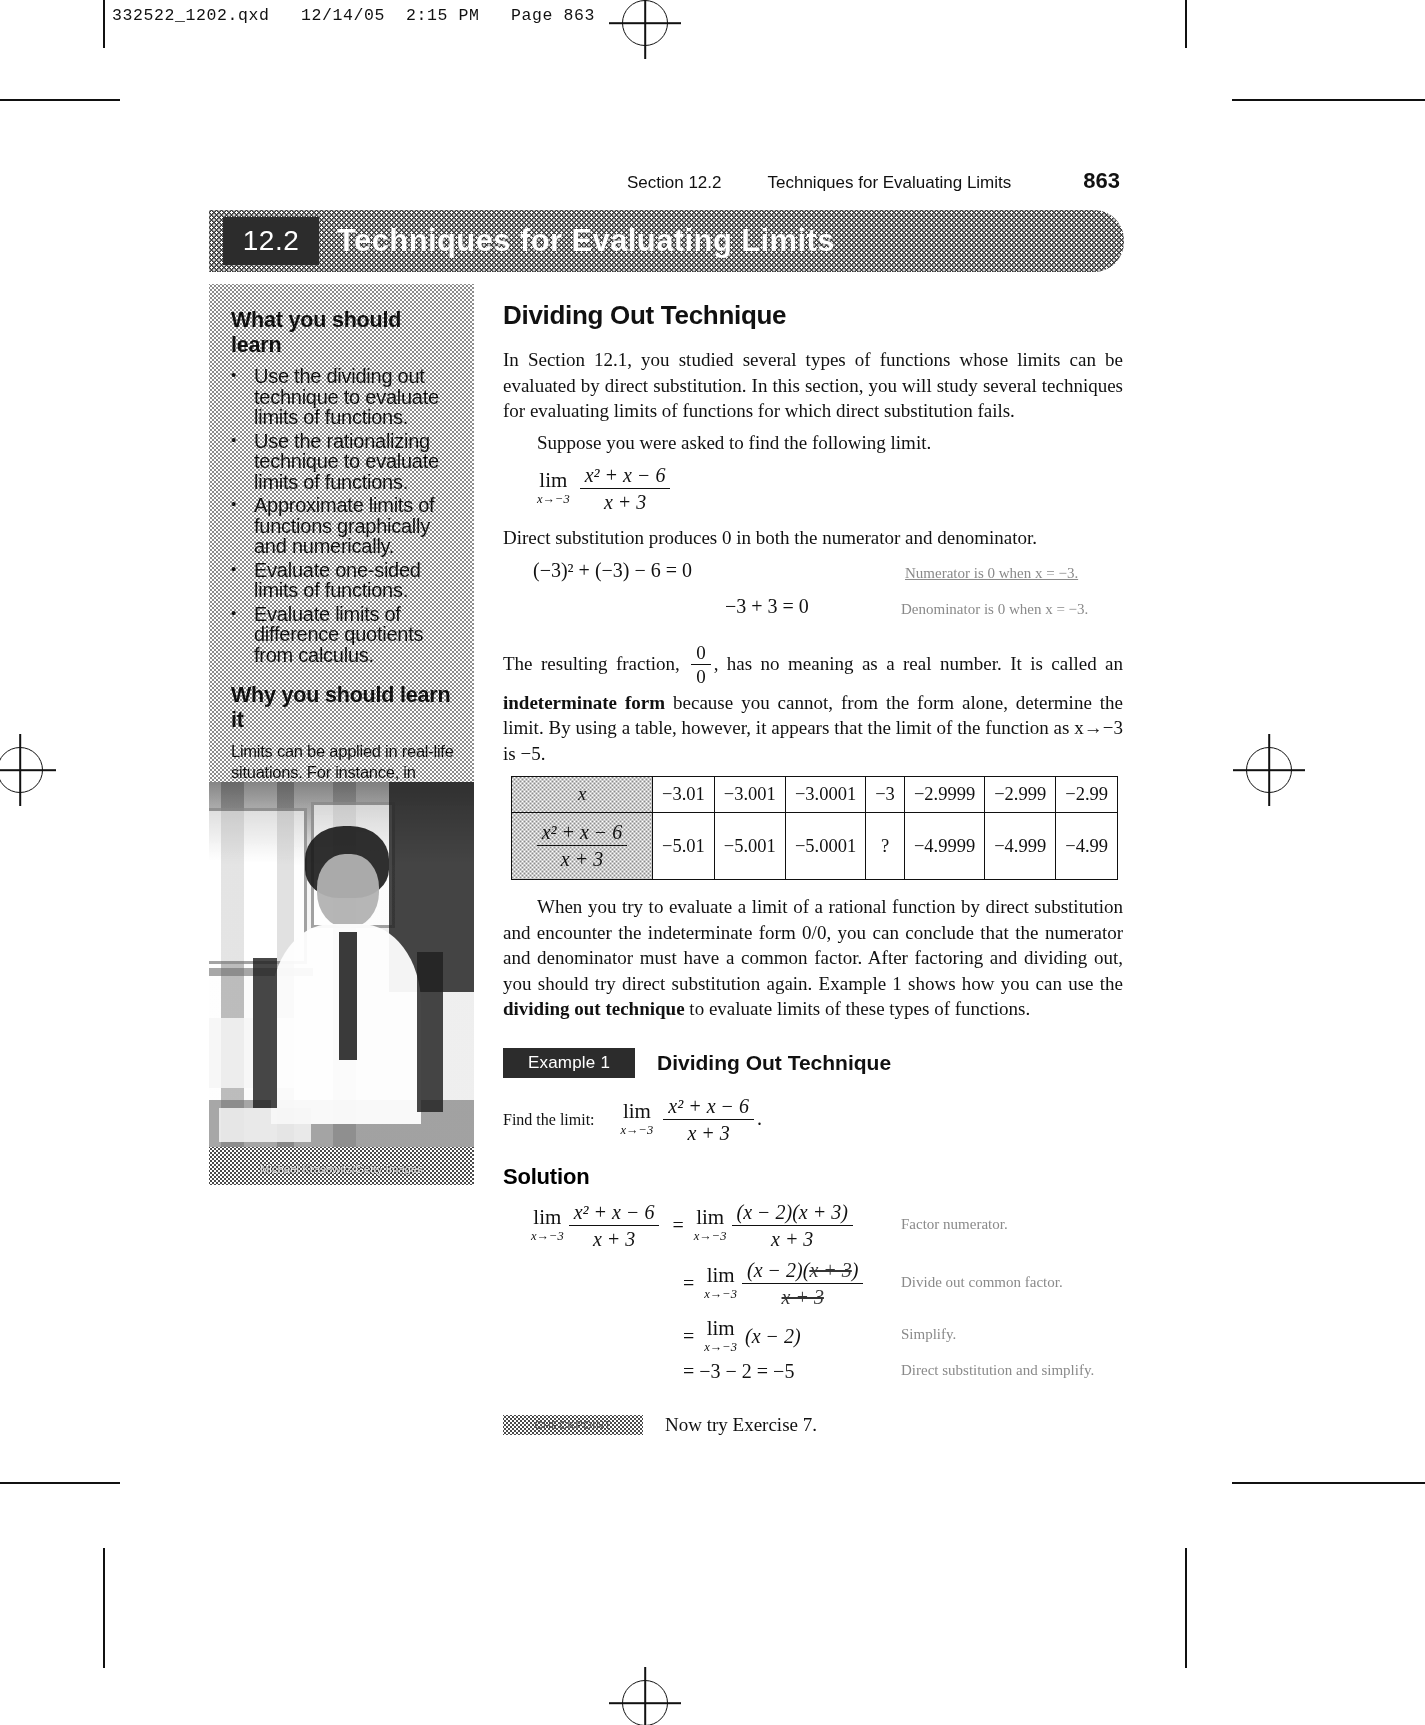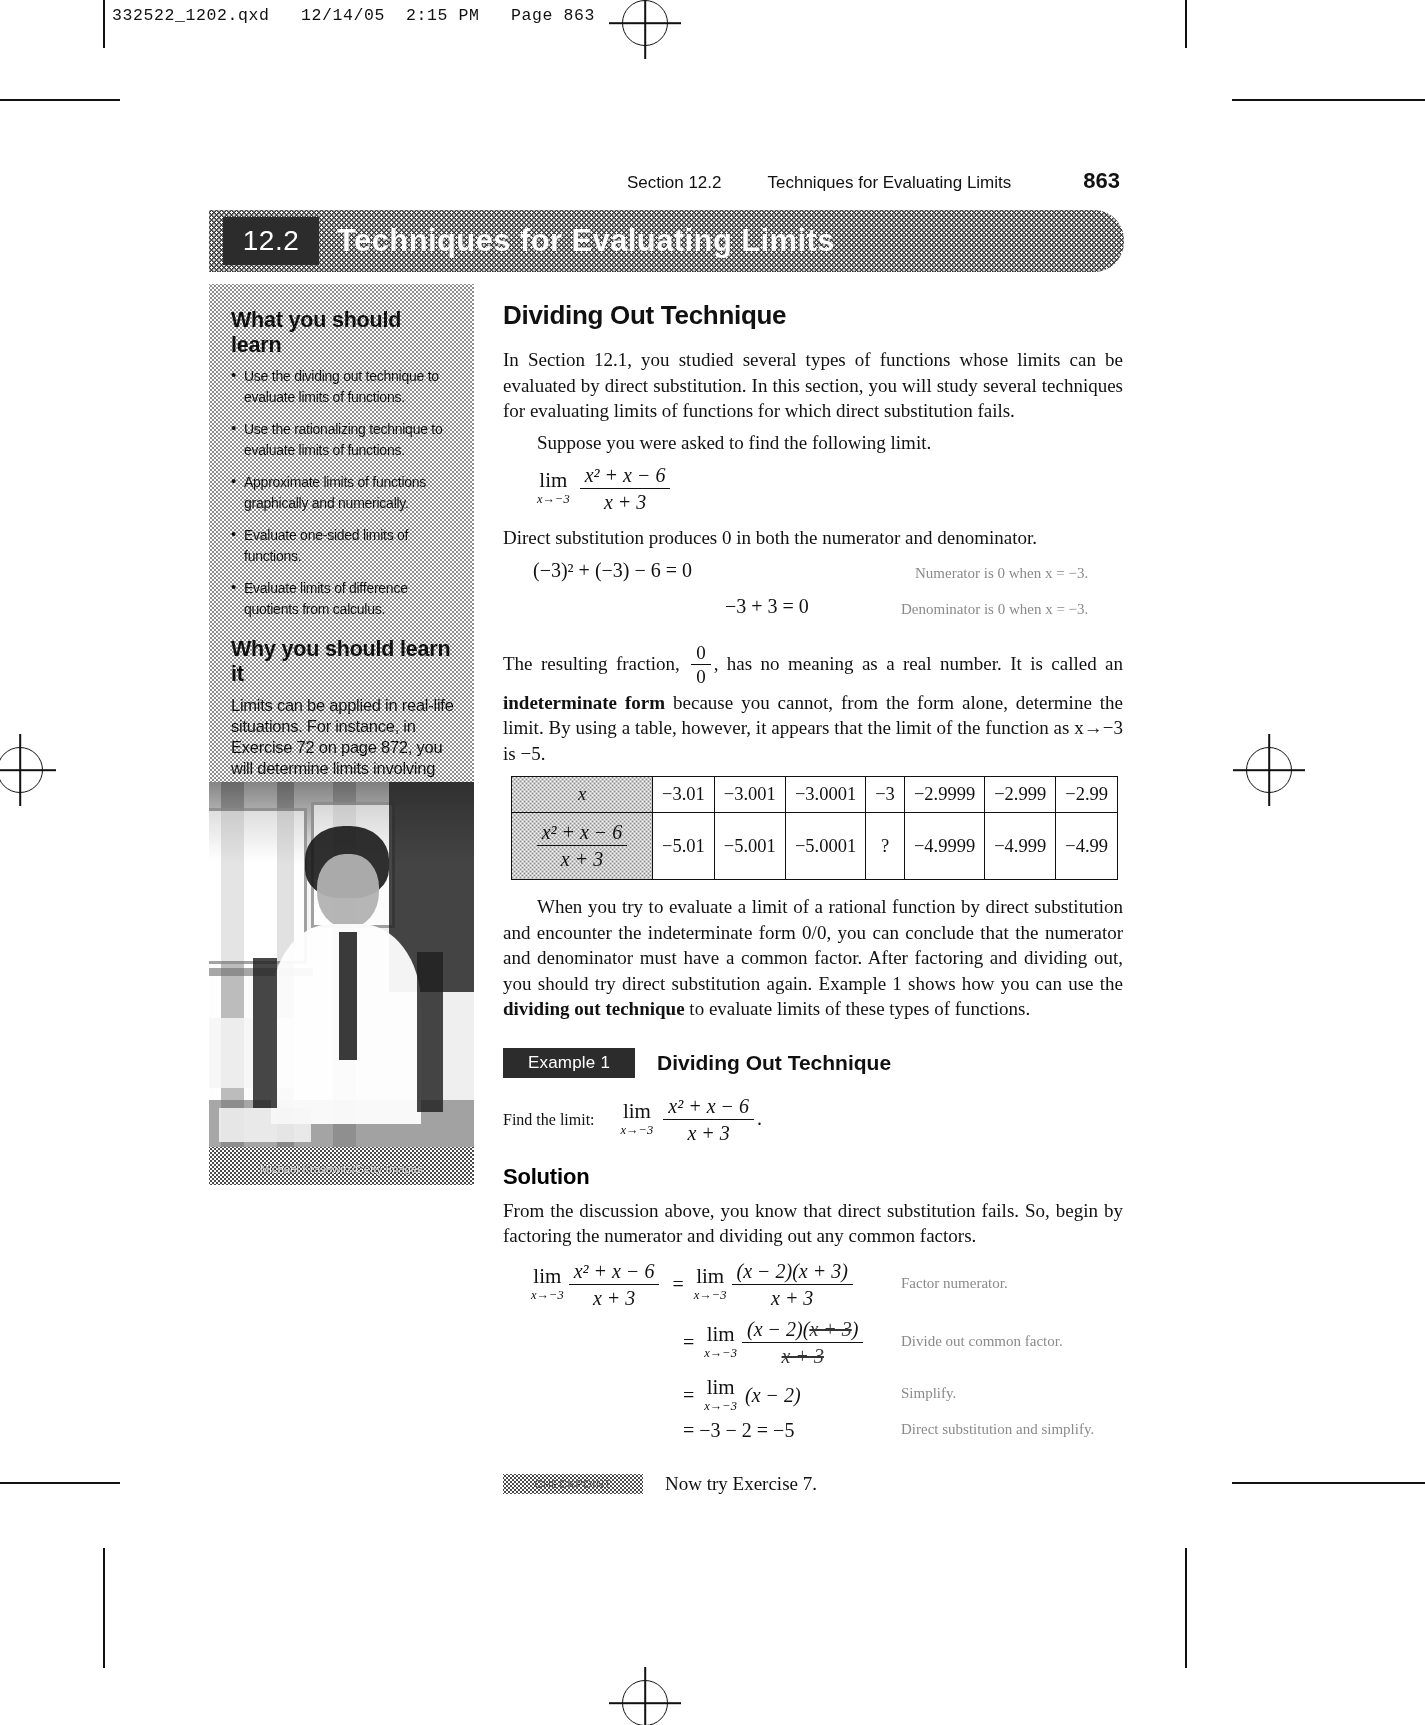--- a/index.html
+++ b/index.html
@@ -50,21 +50,21 @@
   .titlebar{position:absolute;left:209px;top:210px;width:915px;height:62px;border-radius:0 30px 30px 0;overflow:hidden;}
   .titlebar .num{position:absolute;left:14px;top:7px;width:96px;height:48px;background:#2c2c2c;color:#fff;font-family:"Liberation Sans",sans-serif;font-weight:normal;font-size:28px;display:flex;align-items:center;justify-content:center;letter-spacing:.5px;}
   .titlebar .ttl{position:absolute;left:128px;top:0;height:62px;display:flex;align-items:center;color:#fff;font-family:"Liberation Sans",sans-serif;font-weight:bold;font-size:31px;letter-spacing:.4px;text-shadow:0 0 1px rgba(0,0,0,.6);}
 
   
   .sidebar{position:absolute;left:209px;top:284px;width:265px;height:620px;}
   .sb-inner{position:absolute;inset:0;padding:18px 20px 6px 22px;box-sizing:border-box;}
   .sb-h{font-family:"Liberation Sans",sans-serif;font-weight:bold;font-size:21.5px;color:#111;margin:6px 0 8px 0;letter-spacing:-.2px;}
   .sb-h2{margin-top:18px;}
   ul.sb-list{list-style:none;margin:0;padding:0;}
-  ul.sb-list li{font-family:"Liberation Sans",sans-serif;font-size:14px;line-height:20.5px;color:#111;margin-bottom:12px;padding-left:13px;position:relative;letter-spacing:-.25px;}
+  ul.sb-list li{font-family:"Liberation Sans",sans-serif;font-size:20px;line-height:20.5px;color:#111;margin-bottom:3px;padding-left:23px;position:relative;letter-spacing:-.25px;}
   ul.sb-list li:before{content:"•";position:absolute;left:0;top:-1px;font-size:15px;}
   .sb-p{font-family:"Liberation Sans",sans-serif;font-size:16.5px;line-height:21px;color:#111;margin:4px 0 0 0;letter-spacing:-.25px;}
 
   
   .photo{position:absolute;left:209px;top:782px;width:265px;height:403px;overflow:hidden;}
   .photo .frame{position:absolute;left:0;top:0;right:0;bottom:0;}
   .photo .shot{position:absolute;left:-16px;top:0;width:281px;height:380px;
       background:#cfcfcf;
       background-image:
         linear-gradient(180deg,rgba(40,40,40,.55) 0%,rgba(255,255,255,0) 22%),
@@ -196,21 +196,21 @@
     <span class="frac">
       <span class="num mi">x² + x − 6</span>
       <span class="den mi">x + 3</span>
     </span>
   </div>
 
   <p class="body">Direct substitution produces 0 in both the numerator and denominator.</p>
 
   <div style="position:relative;height:76px;margin:8px 0 6px 0;">
     <div class="math" style="position:absolute;left:30px;top:0;font-size:20px;">(−3)² + (−3) − 6 = 0</div>
-    <div class="note" style="position:absolute;left:412px;top:6px;">Numerator is 0 when x = −3.</div>
+    <div class="note" style="position:absolute;left:402px;top:6px;text-decoration:underline;">Numerator is 0 when x = −3.</div>
     <div class="math" style="position:absolute;left:222px;top:36px;font-size:20px;">−3 + 3 = 0</div>
     <div class="note" style="position:absolute;left:398px;top:42px;">Denominator is 0 when x = −3.</div>
   </div>
 
   <p class="body">
     <span>The resulting fraction, </span><span class="frac"><span class="num">0</span><span class="den">0</span></span><span>, has no meaning as a real number. It is called an </span><b class="term">indeterminate form</b><span> because you cannot, from the form alone, determine the limit. By using a table, however, it appears that the limit of the function as x→−3 is −5.</span>
   </p>
 
   <table class="vals">
     <tbody>
@@ -259,21 +259,20 @@
         <span class="lsub mi">x→−3</span>
       </span>
       <span class="frac">
         <span class="num mi">x² + x − 6</span>
         <span class="den mi">x + 3</span>
       </span><span>.</span>
     </span>
   </div>
 
   <h3 class="sub">Solution</h3>
-  <p class="body">From the discussion above, you know that direct substitution fails. So, begin by factoring the numerator and dividing out any common factors.</p>
 
   <div style="position:relative;height:200px;margin-top:10px;">
 
     <div class="math" style="position:absolute;left:28px;top:0;display:flex;align-items:center;">
       <span class="limop">
         <span class="lw">lim</span>
         <span class="lsub mi">x→−3</span>
       </span>
       <span class="frac">
         <span class="num mi">x² + x − 6</span>

